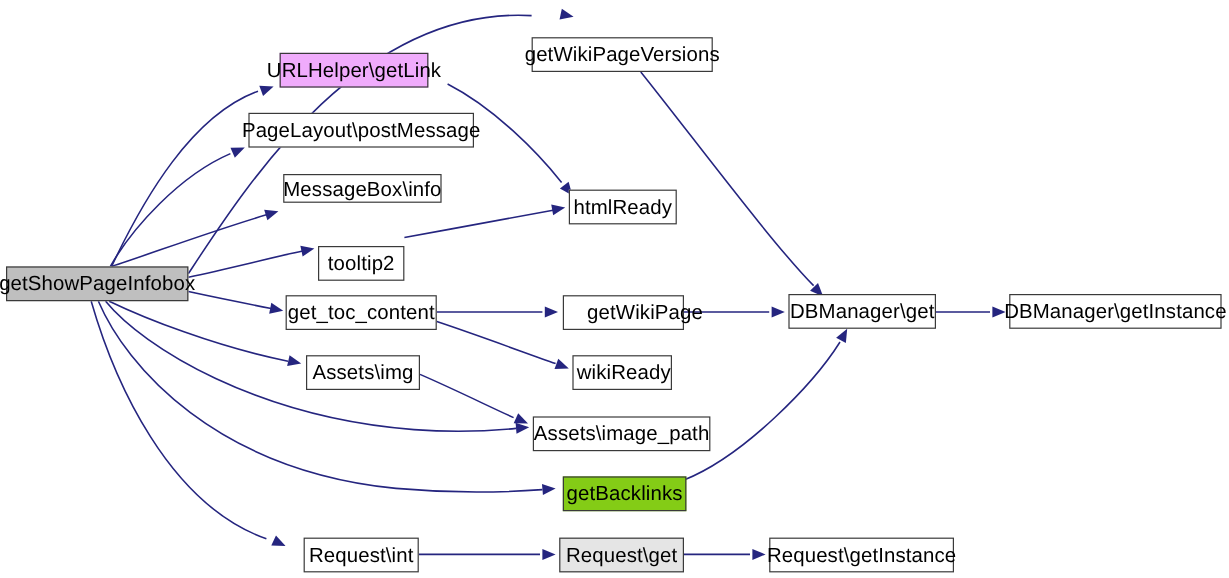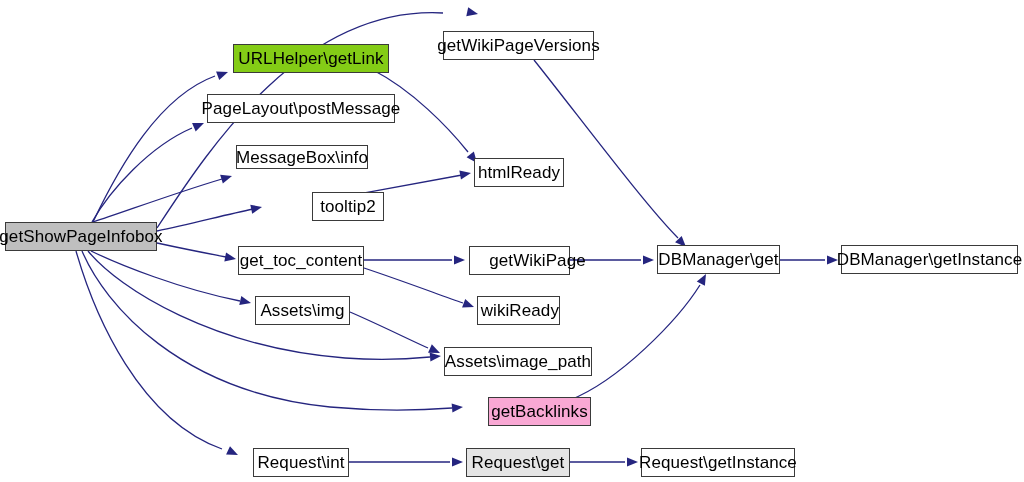--- a/index.html
+++ b/index.html
@@ -140,30 +140,30 @@
       <g>
         <path d="M570,462 L625,462" fill="none" stroke="#25257f" stroke-width="1.3"></path>
         <polygon points="0,0 -11,-4.6 -11,4.6" fill="#25257f" transform="translate(638,462) rotate(0)"></polygon>
       </g>
     </svg>
 
   <div id="node-layer">
       <div class="graph-node root" style="left: 5px; top: 222px; width: 152px; height: 29px; border-color: rgb(58, 58, 58); background: rgb(191, 191, 191); color: rgb(0, 0, 0);">
         <span>getShowPageInfobox</span>
       </div>
-      <div class="graph-node" style="left: 233px; top: 44px; width: 156px; height: 29px; border-color: rgb(58, 58, 58); background: #84cc16; color: rgb(0, 0, 0);">
+      <div class="graph-node" style="left: 233px; top: 44px; width: 124px; height: 29px; border-color: rgb(58, 58, 58); background: #f0abfc; color: rgb(0, 0, 0);">
         <span>URLHelper\getLink</span>
       </div>
       <div class="graph-node" style="left: 207px; top: 94px; width: 188px; height: 29px; border-color: rgb(58, 58, 58); background: rgb(255, 255, 255); color: rgb(0, 0, 0);">
         <span>PageLayout\postMessage</span>
       </div>
       <div class="graph-node" style="left: 236px; top: 145px; width: 132px; height: 24px; border-color: rgb(58, 58, 58); background: rgb(255, 255, 255); color: rgb(0, 0, 0);">
         <span>MessageBox\info</span>
       </div>
-      <div class="graph-node" style="left: 265px; top: 192px; width: 72px; height: 29px; border-color: rgb(58, 58, 58); background: rgb(255, 255, 255); color: rgb(0, 0, 0); margin-left: 47px;">
+      <div class="graph-node" style="left: 265px; top: 205px; width: 72px; height: 29px; border-color: rgb(58, 58, 58); background: rgb(255, 255, 255); color: rgb(0, 0, 0);">
         <span>tooltip2</span>
       </div>
       <div class="graph-node" style="left: 238px; top: 246px; width: 126px; height: 29px; border-color: rgb(58, 58, 58); background: rgb(255, 255, 255); color: rgb(0, 0, 0);">
         <span>get_toc_content</span>
       </div>
       <div class="graph-node" style="left: 255px; top: 296px; width: 95px; height: 29px; border-color: rgb(58, 58, 58); background: rgb(255, 255, 255); color: rgb(0, 0, 0);">
         <span>Assets\img</span>
       </div>
       <div class="graph-node" style="left: 253px; top: 448px; width: 96px; height: 29px; border-color: rgb(58, 58, 58); background: rgb(255, 255, 255); color: rgb(0, 0, 0);">
         <span>Request\int</span>
@@ -176,21 +176,21 @@
       </div>
       <div class="graph-node" style="left: 469px; top: 246px; width: 101px; height: 29px; border-color: rgb(58, 58, 58); background: rgb(255, 255, 255); color: rgb(0, 0, 0); padding-left: 36px;">
         <span>getWikiPage</span>
       </div>
       <div class="graph-node" style="left: 477px; top: 296px; width: 83px; height: 29px; border-color: rgb(58, 58, 58); background: rgb(255, 255, 255); color: rgb(0, 0, 0); justify-content: flex-end;">
         <span>wikiReady</span>
       </div>
       <div class="graph-node" style="left: 444px; top: 347px; width: 148px; height: 29px; border-color: rgb(58, 58, 58); background: rgb(255, 255, 255); color: rgb(0, 0, 0);">
         <span>Assets\image_path</span>
       </div>
-      <div class="graph-node" style="left: 488px; top: 397px; width: 103px; height: 29px; border-color: rgb(58, 58, 58); background: #f9a8d4; color: rgb(0, 0, 0);">
+      <div class="graph-node" style="left: 469px; top: 397px; width: 103px; height: 29px; border-color: rgb(58, 58, 58); background: #84cc16; color: rgb(0, 0, 0);">
         <span>getBacklinks</span>
       </div>
       <div class="graph-node" style="left: 466px; top: 448px; width: 104px; height: 29px; border-color: rgb(58, 58, 58); background: #e5e5e5; color: rgb(0, 0, 0);">
         <span>Request\get</span>
       </div>
       <div class="graph-node" style="left: 657px; top: 245px; width: 123px; height: 29px; border-color: rgb(58, 58, 58); background: rgb(255, 255, 255); color: rgb(0, 0, 0);">
         <span>DBManager\get</span>
       </div>
       <div class="graph-node" style="left: 841px; top: 245px; width: 177px; height: 29px; border-color: rgb(58, 58, 58); background: rgb(255, 255, 255); color: rgb(0, 0, 0);">
         <span>DBManager\getInstance</span>

